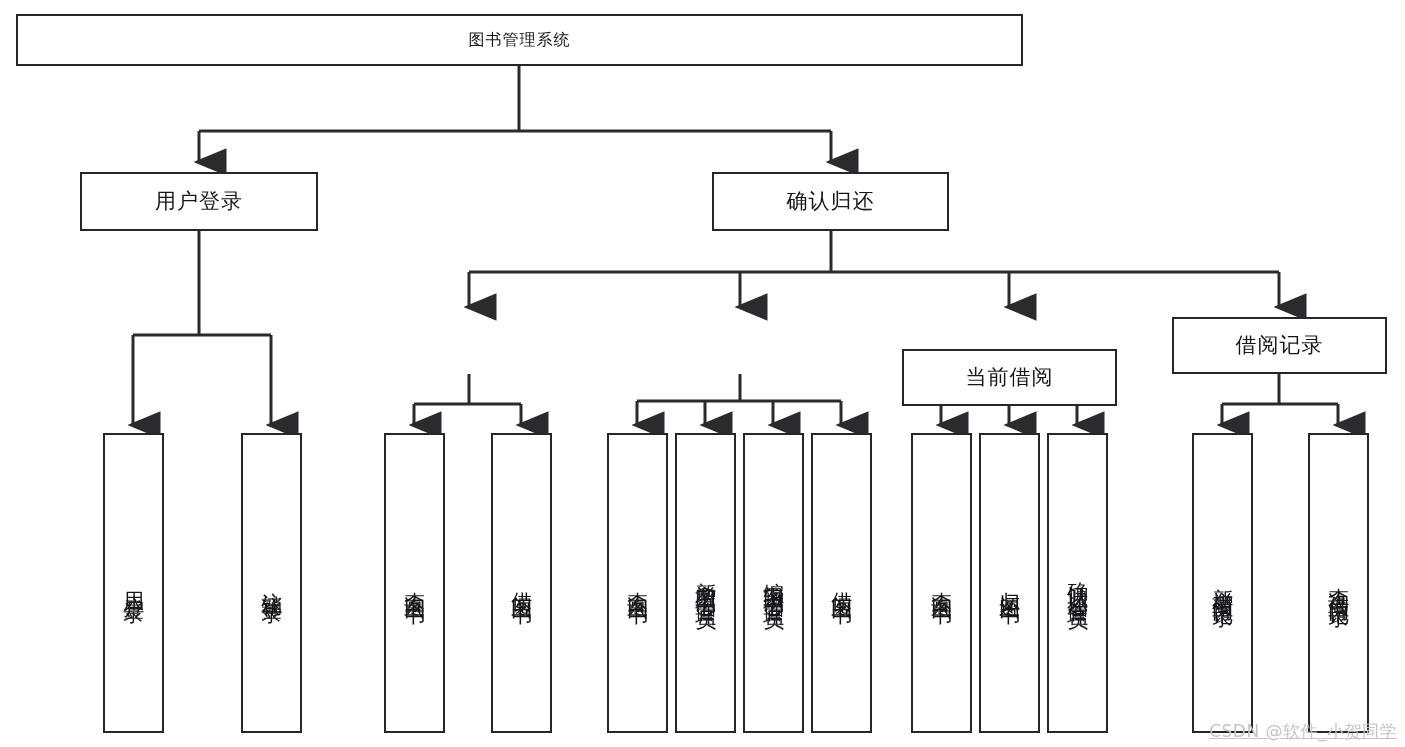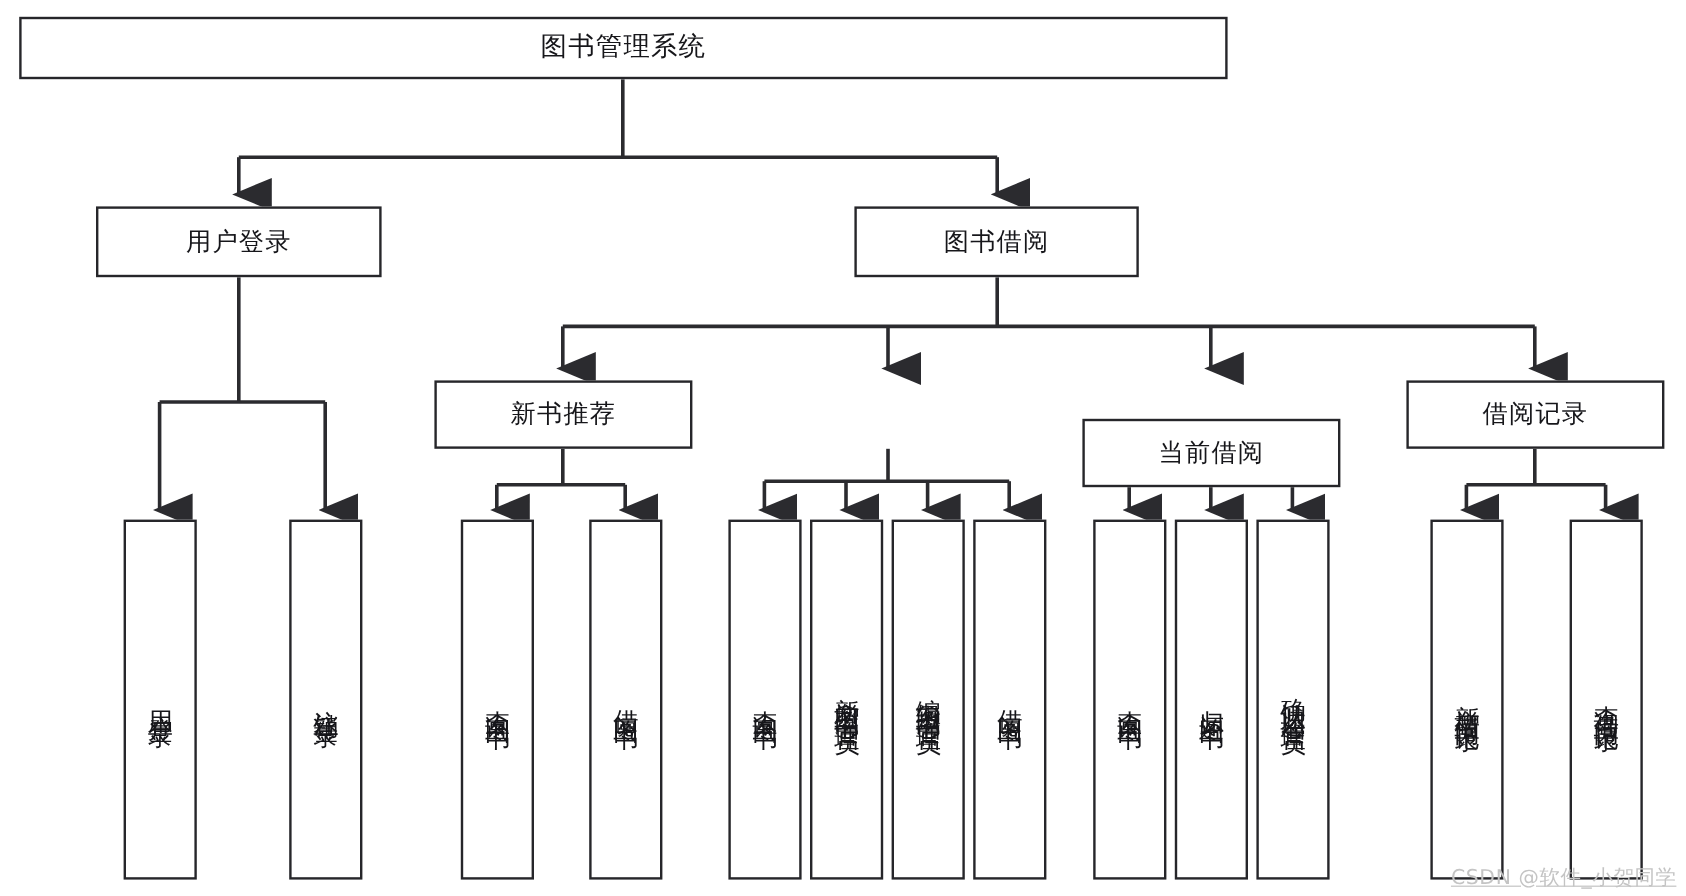--- a/index.html
+++ b/index.html
@@ -33,21 +33,21 @@
     text-align:center;
     color:#16161a;
     z-index:2;
   }
   .node.h{
     font-size:21px;
     letter-spacing:1px;
     line-height:1.2;
   }
   .node.root{
-    font-size:22px;
+    font-size:16px;
   }
   .node.v{
     font-size:21px;
     writing-mode:vertical-rl;
     text-orientation:upright;
     letter-spacing:4px;
     line-height:1.25;
     padding:6px 0;
     white-space:nowrap;
   }
@@ -114,23 +114,22 @@
       <path d="M 1279 374 L 1279 404"></path>
       <path d="M 1222 404 L 1338 404"></path>
       <path d="M 1222 404 L 1222 425" marker-end="url(#arrow)"></path>
       <path d="M 1338 404 L 1338 425" marker-end="url(#arrow)"></path>
     </g>
   </svg>
 
   <div class="node h root" style="left:16px; top:14px; width:1007px; height:52px;">图书管理系统</div>
 
   <div class="node h" style="left:80px; top:172px; width:238px; height:59px;">用户登录</div>
-  <div class="node h" style="left:712px; top:172px; width:237px; height:59px;">图书借阅</div>
+  <div class="node h" style="left:712px; top:172px; width:237px; height:59px;">确认归还</div>
 
-  <div class="node h" style="left:362px; top:317px; width:215px; height:57px;">新书推荐</div>
   <div class="node h" style="left:902px; top:317px; width:215px; height:57px;margin-top:32px;">当前借阅</div>
   <div class="node h" style="left:1172px; top:317px; width:215px; height:57px;">借阅记录</div>
 
   <div class="node v" style="left:103px; top:433px; width:61px; height:300px;">用户登录</div>
   <div class="node v" style="left:241px; top:433px; width:61px; height:300px;">注销登录</div>
 
   <div class="node v" style="left:384px; top:433px; width:61px; height:300px;">查询图书</div>
   <div class="node v" style="left:491px; top:433px; width:61px; height:300px;">借阅图书</div>
 
   <div class="node v" style="left:607px; top:433px; width:61px; height:300px;">查询图书</div>

